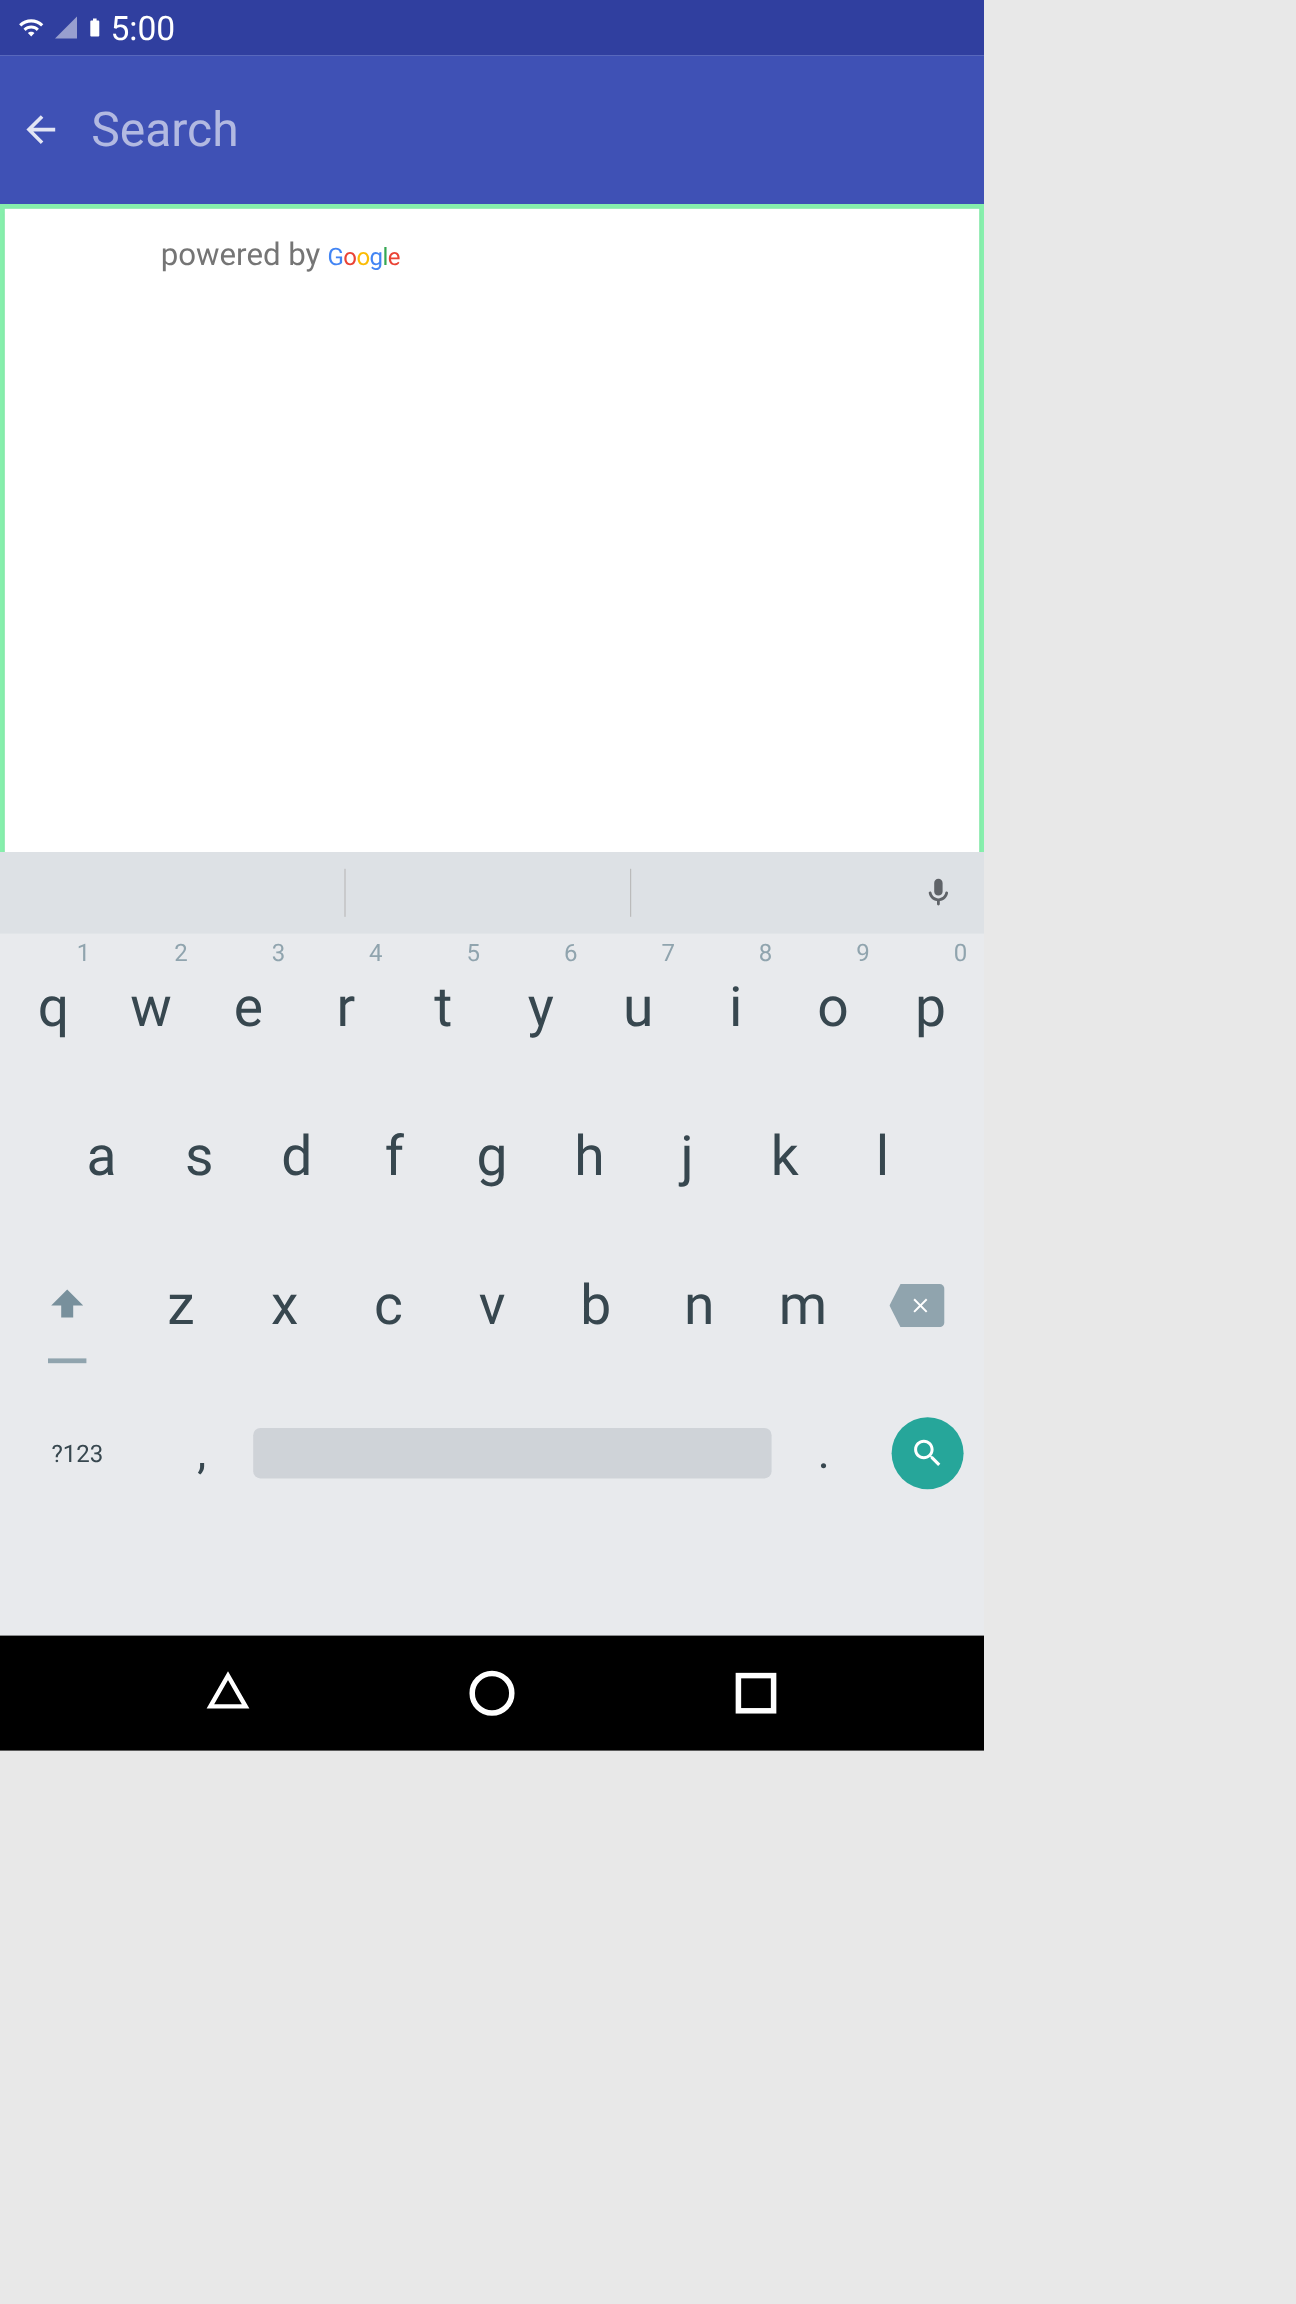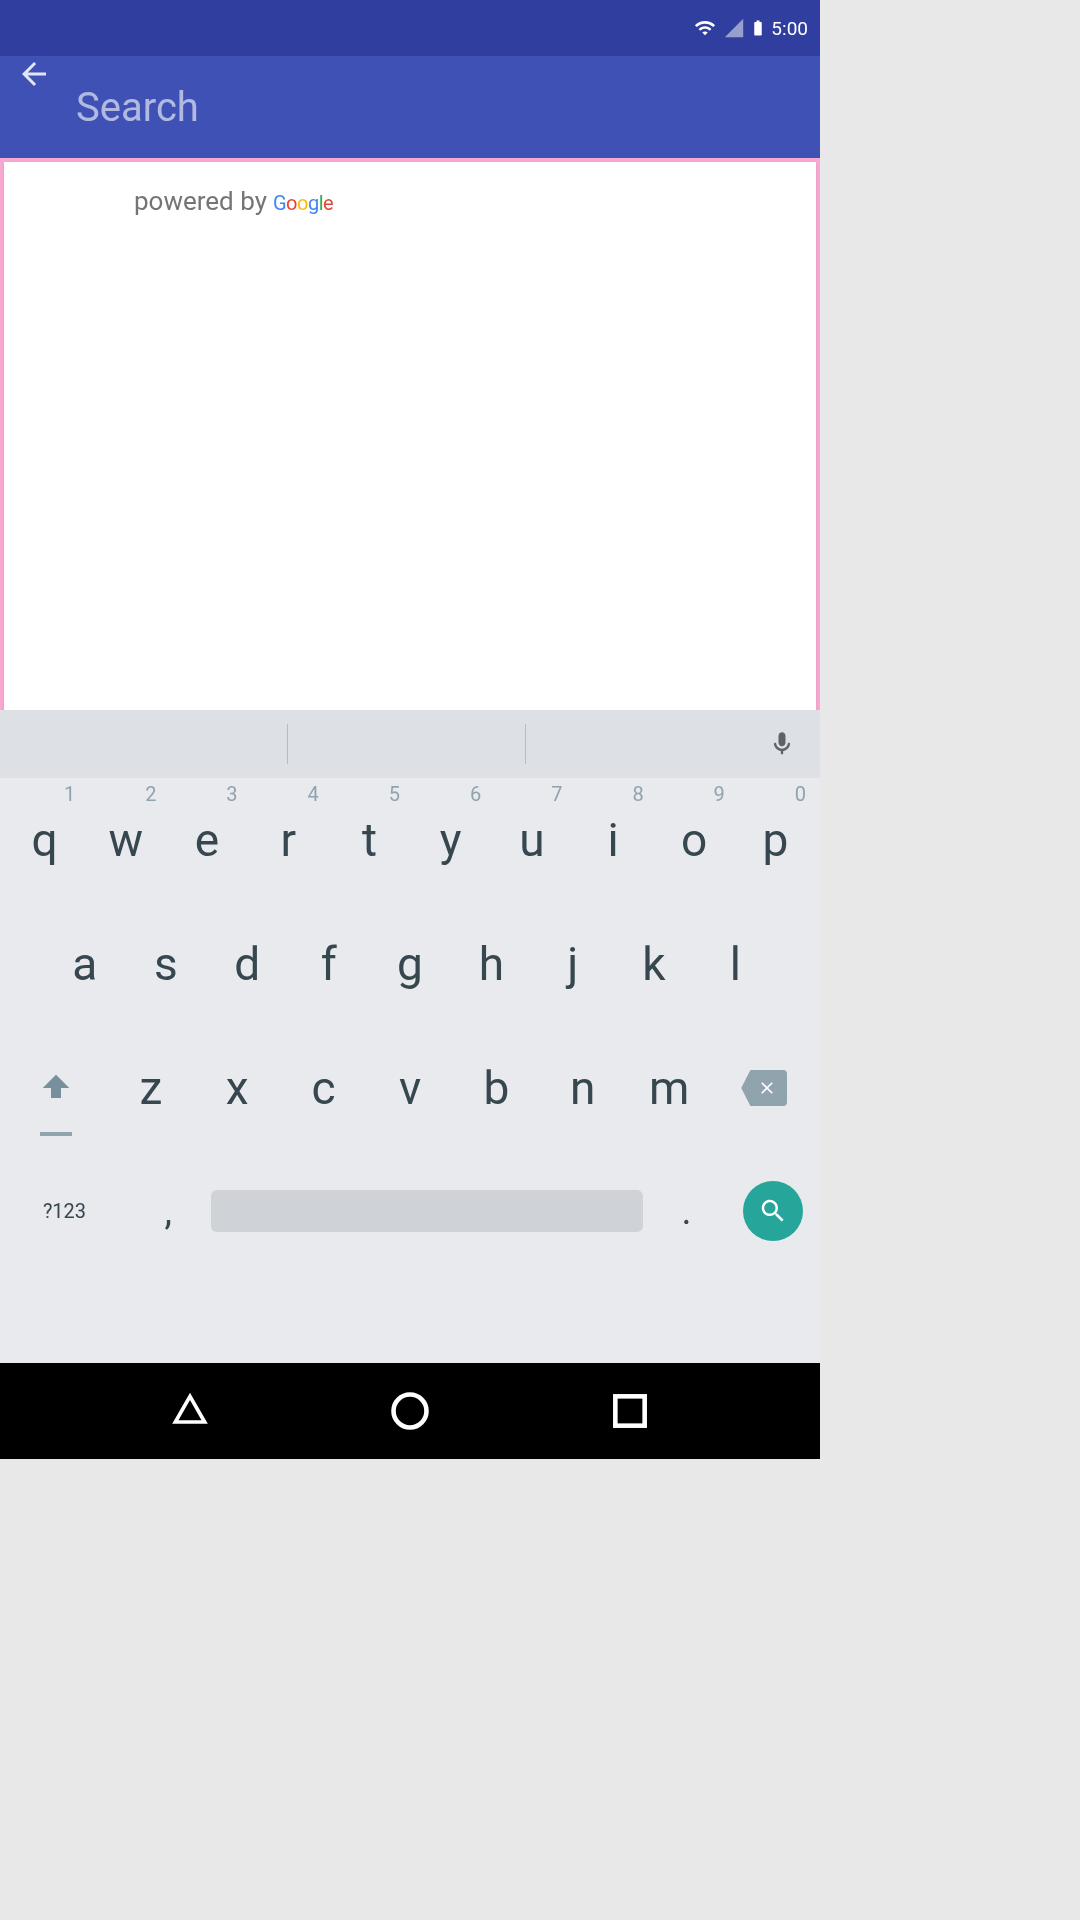--- a/index.html
+++ b/index.html
@@ -1,26 +1,26 @@
 <!DOCTYPE html>
 <html><head>
   <meta charset="utf-8">
   <style>
     * { margin: 0; padding: 0; box-sizing: border-box; font-family: Roboto, Arial, sans-serif; }
     body { width: 820px; height: 1459px; background: #e8e8e8; overflow: hidden; position: relative; }
     
-    .status-bar { height: 56px; background: #303f9f; display: flex; justify-content: flex-end; align-items: center; padding: 0 12px; color: white; font-size: 19px; gap: 8px; }
+    .status-bar { height: 46px; background: #303f9f; display: flex; align-items: center; padding: 0 12px; color: white; font-size: 28px; gap: 8px; }
     .status-icons { display: flex; align-items: center; gap: 4px; }
     
-    .app-bar { height: 102px; background: #3f51b5; display: flex; padding: 0 16px; gap: 24px; }
+    .app-bar { height: 124px; background: #3f51b5; display: flex; align-items: center; padding: 0 16px; gap: 24px; }
     .back-arrow { width: 36px; height: 36px; color: rgba(255,255,255,0.85); }
     .search-input { flex: 1; background: transparent; border: none; outline: none; font-size: 40px; color: white; font-weight: 400; }
     .search-input::placeholder { color: rgba(255,255,255,0.6); }
     
-    .content-area { background: #f9a8d4; padding: 4px; height: 568px; }
+    .content-area { background: #86efac; padding: 4px; height: 568px; }
     .result-card { background: white; height: 100%; padding: 24px 130px; box-shadow: 0 1px 3px rgba(0,0,0,0.1); }
     .powered-by { font-size: 26px; color: #757575; display: flex; align-items: baseline; gap: 6px; }
     .google-logo { font-size: 20px; font-weight: 400; letter-spacing: -0.5px; }
     .g-blue { color: #4285F4; }
     .g-red { color: #EA4335; }
     .g-yellow { color: #FBBC05; }
     .g-green { color: #34A853; }
     
     .keyboard { position: absolute; bottom: 96px; left: 0; right: 0; height: 653px; background: #e8eaed; }
     .suggestion-bar { height: 68px; background: #dde1e5; display: flex; align-items: center; position: relative; }

